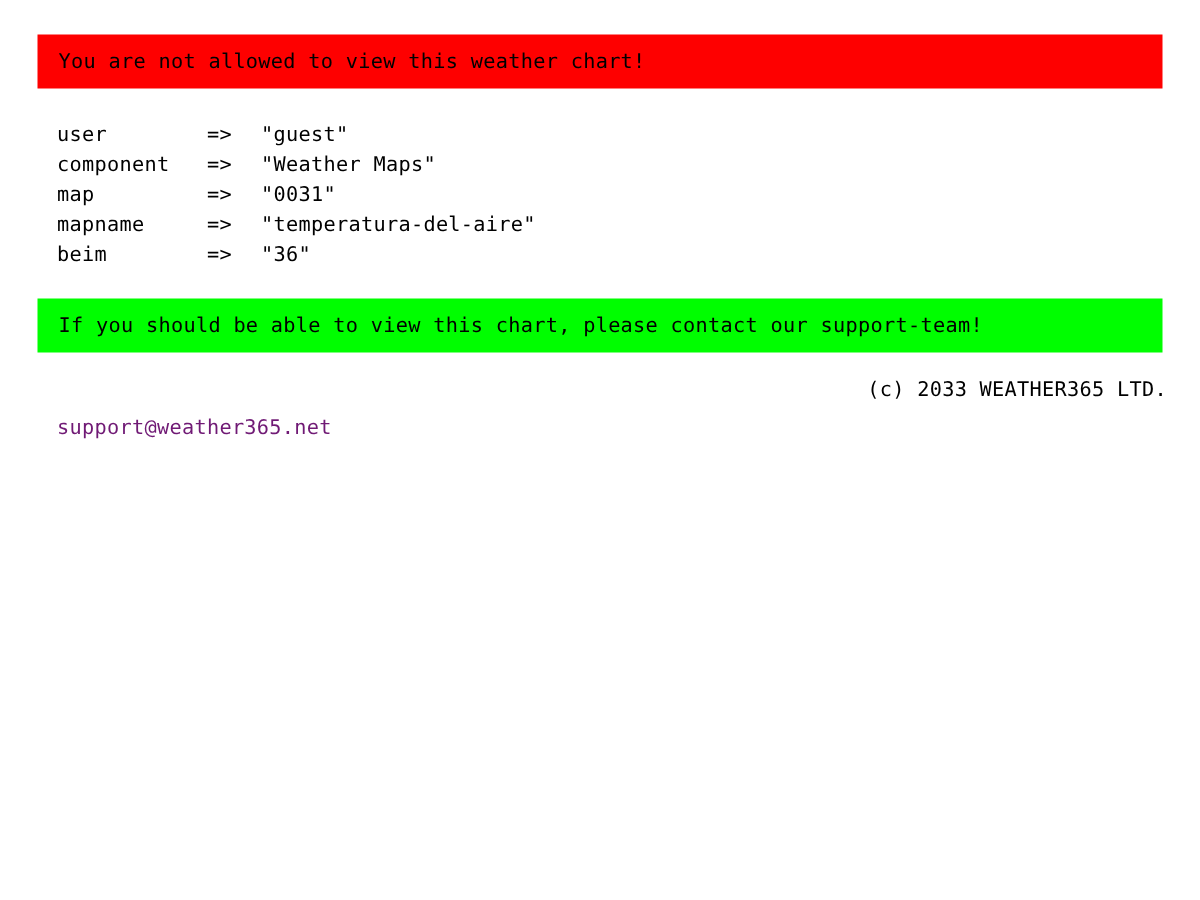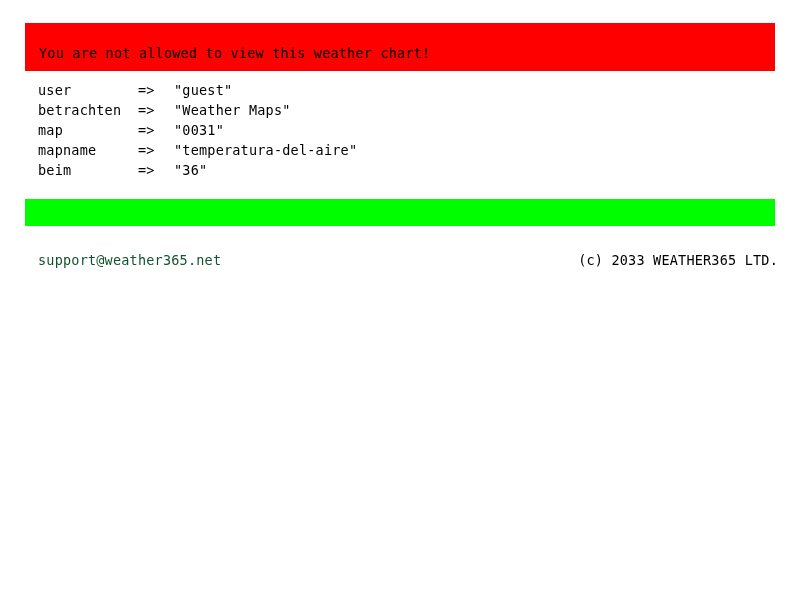--- a/index.html
+++ b/index.html
@@ -18,21 +18,21 @@
   .page {
     position: relative;
     width: 800px;
     height: 600px;
   }
   .banner {
     position: absolute;
     left: 25px;
     width: 750px;
     box-sizing: border-box;
-    padding: 20px 14px 7px 14px;
+    padding: 8px 14px 7px 14px;
   }
   .banner-error {
     top: 23px;
     background: #fe0000;
   }
   .banner-ok {
     top: 199px;
     background: #00fe00;
   }
   .banner-line {
@@ -68,41 +68,42 @@
     left: 38px;
     top: 250px;
     width: 740px;
     display: flex;
     justify-content: space-between;
     line-height: 20px;
     white-space: pre;
     letter-spacing: 0.2px;
   }
   .footer a {
-    color: #14532d;
+    color: #701a75;
     text-decoration: none;
+    margin-top: 25px;
   }
 </style>
 </head>
 <body>
 
 <div class="page">
 
   <div class="banner banner-error">
     <div class="banner-line">You are not allowed to view this weather chart!</div>
   </div>
 
   <div class="params">
     <div class="param-row">
       <span class="param-key">user</span>
       <span class="param-arrow">=&gt;</span>
       <span class="param-val">"guest"</span>
     </div>
     <div class="param-row">
-      <span class="param-key">betrachten</span>
+      <span class="param-key">component</span>
       <span class="param-arrow">=&gt;</span>
       <span class="param-val">"Weather Maps"</span>
     </div>
     <div class="param-row">
       <span class="param-key">map</span>
       <span class="param-arrow">=&gt;</span>
       <span class="param-val">"0031"</span>
     </div>
     <div class="param-row">
       <span class="param-key">mapname</span>
@@ -110,20 +111,21 @@
       <span class="param-val">"temperatura-del-aire"</span>
     </div>
     <div class="param-row">
       <span class="param-key">beim</span>
       <span class="param-arrow">=&gt;</span>
       <span class="param-val">"36"</span>
     </div>
   </div>
 
   <div class="banner banner-ok">
+    <div class="banner-line">If you should be able to view this chart, please contact our support-team!</div>
   </div>
 
   <div class="footer">
     <a href="#" class="footer-email">support@weather365.net</a>
     <span class="footer-copy">(c) 2033 WEATHER365 LTD.</span>
   </div>
 
 </div>
 
 </body></html>

